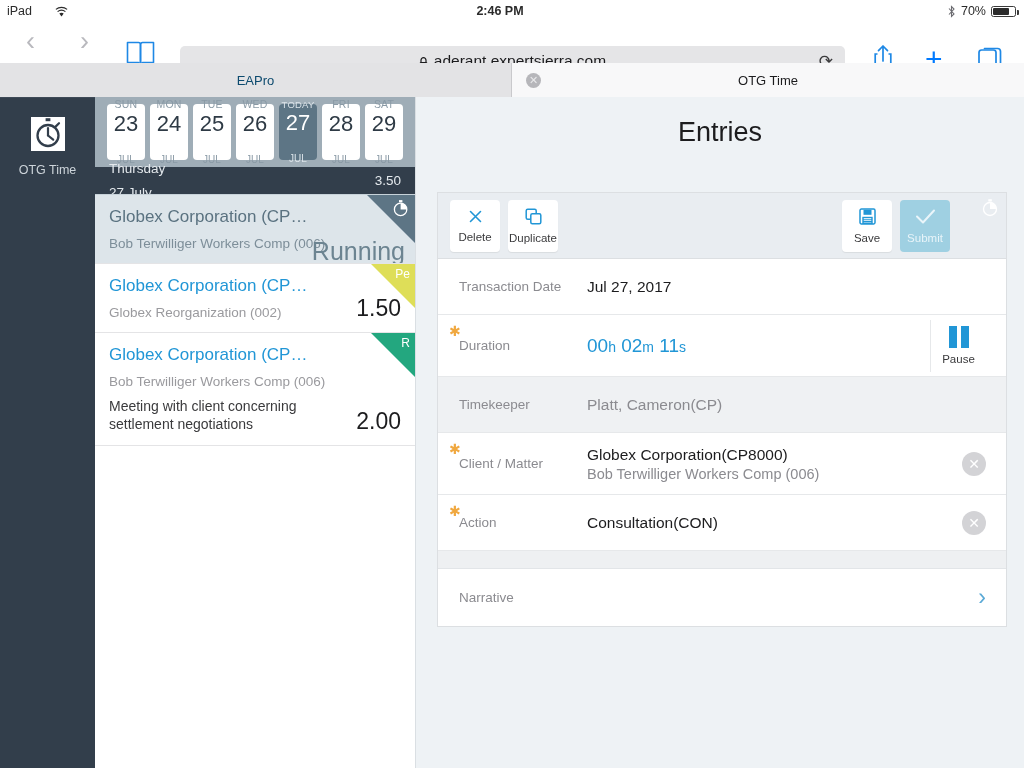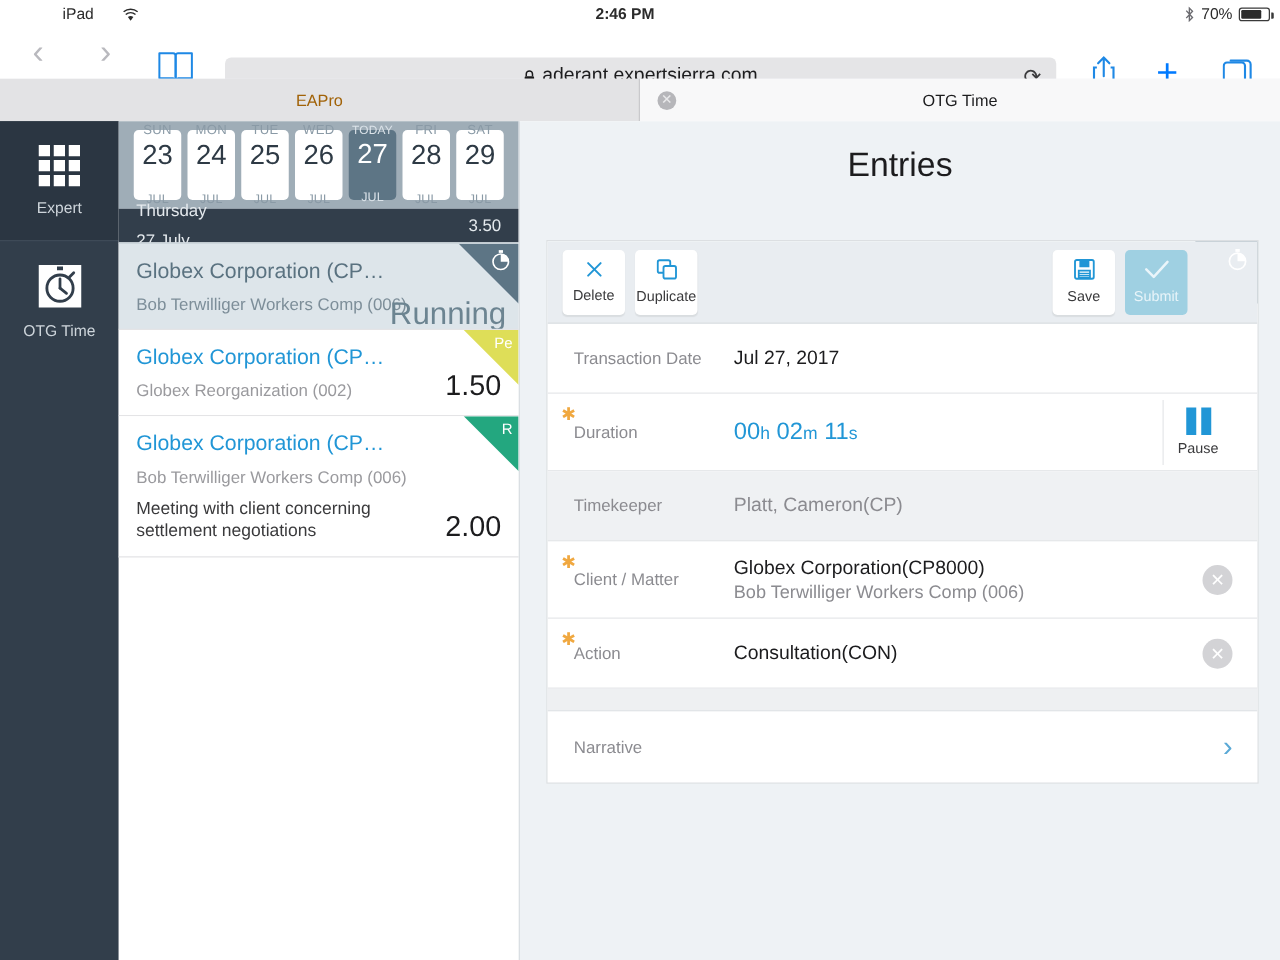--- a/index.html
+++ b/index.html
@@ -10,21 +10,21 @@
     overflow: hidden;
   }
   body { position: relative; }
 
   
   .statusbar {
     position: absolute; top: 0; left: 0; width: 1024px; height: 22px;
     background: #ffffff; color: #2b2b2b; font-size: 12.5px;
     display: flex; align-items: center;
   }
-  .sb-left { position: absolute; left: 7px; display: flex; align-items: center; gap: 23px; margin-left: 43px; }
+  .sb-left { position: absolute; left: 7px; display: flex; align-items: center; gap: 23px; }
   .sb-center { position: absolute; left: 0; width: 1000px; text-align: center; font-weight: bold; font-size: 12.5px; }
   .sb-right { position: absolute; right: 8px; display: flex; align-items: center; gap: 5px; font-size: 12.5px; }
   .wifi-ico { display: inline-block; width: 13px; height: 11px; }
   .bt-ico { display:inline-block; width: 9px; height: 13px; }
   .batt {
     display:inline-block; width: 25px; height: 11px;
     border: 1px solid #3a3a3a; border-radius: 2.5px; position: relative;
   }
   .batt:after {
     content:""; position:absolute; right:-3.5px; top:3px; width:2px; height:5px;
@@ -55,21 +55,21 @@
 
   
   .tabstrip {
     position: absolute; top: 63px; left: 0; width: 1024px; height: 34px;
     background: #f7f7f8; display: flex; border-bottom: 1px solid #c9c9cc;
   }
   .tab {
     position: relative; height: 34px; display: flex; align-items: center; justify-content: center;
     font-size: 13px;
   }
-  .tab-inactive { width: 512px; background: #e3e3e5; color: #a16207; border-right: 1px solid #c9c9cc; }
+  .tab-inactive { width: 512px; background: #e3e3e5; color: #0c4a6e; border-right: 1px solid #c9c9cc; }
   .tab-active   { width: 512px; background: #f8f8f9; color: #1c1c1e; }
   .tab-close {
     position: absolute; left: 14px; top: 10px; width: 15px; height: 15px; border-radius: 50%;
     background: #b6b6ba; color: #e9e9eb; font-size: 11px; line-height: 15px; text-align: center;
   }
   .tab-active .tab-close { left: 14px; }
 
   
   .app { position: absolute; top: 97px; left: 0; width: 1024px; height: 671px; background: #ffffff; }
 
@@ -250,34 +250,20 @@
   </div>
   <div class="tab tab-active">
     <span class="tab-close">✕</span>
     <span>OTG Time</span>
   </div>
 </div>
 
 <div class="app">
 
   <div class="rail">
-    <div class="rail-item sel">
-      <span class="grid-ico">
-        <i></i>
-          <i></i>
-          <i></i>
-          <i></i>
-          <i></i>
-          <i></i>
-          <i></i>
-          <i></i>
-          <i></i>
-      </span>
-      <span>Expert</span>
-    </div>
     <div class="rail-div"></div>
     <div class="rail-item">
       <span class="stopwatch-ico">
         <svg width="38" height="38" viewBox="0 0 38 38">
           <rect x="2" y="2" width="34" height="34" fill="#ffffff"></rect>
           <circle cx="19" cy="20.5" r="10.5" fill="none" stroke="#323e4b" stroke-width="2.3"></circle>
           <path d="M19 20.5V13" stroke="#323e4b" stroke-width="2.2" stroke-linecap="round"></path>
           <path d="M19 20.5l5.2 4.2" stroke="#323e4b" stroke-width="2.2" stroke-linecap="round"></path>
           <rect x="16.6" y="3.2" width="4.8" height="3" fill="#323e4b"></rect>
           <path d="M26.6 11.6l3.4-3.4" stroke="#323e4b" stroke-width="2.2" stroke-linecap="round"></path>

